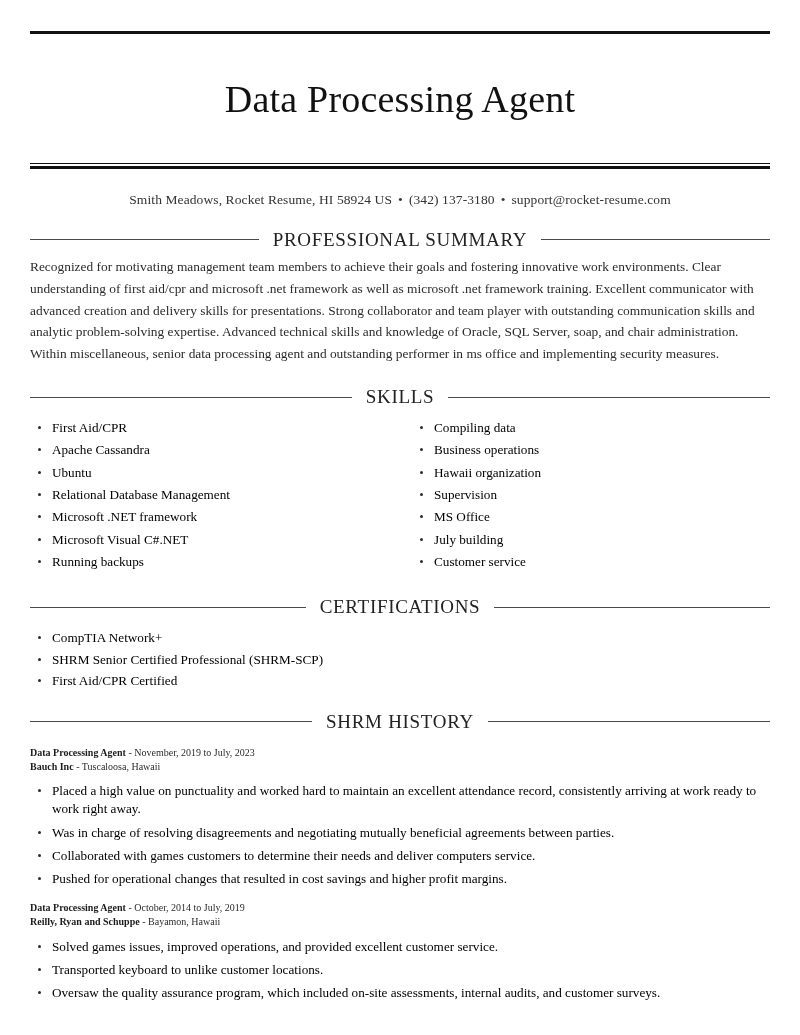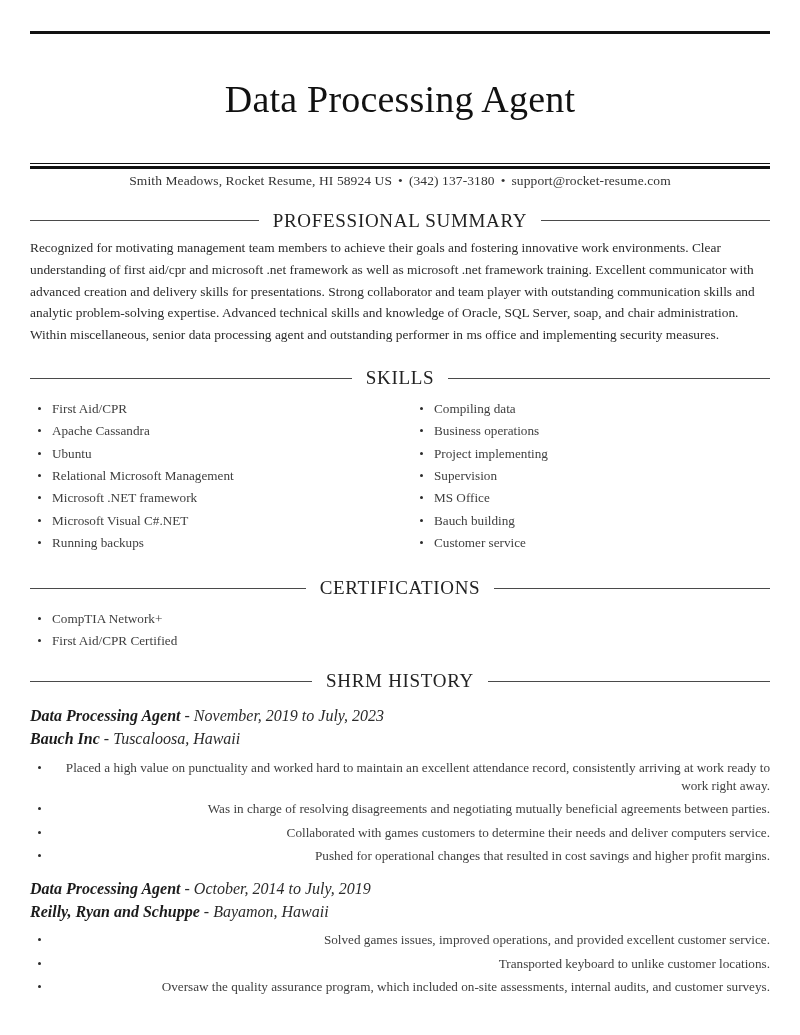--- a/index.html
+++ b/index.html
@@ -39,21 +39,21 @@
   .header-rule-bottom-thin {
     border-top: 1px solid #111111;
   }
   .header-rule-bottom-thick {
     border-top: 3px solid #111111;
     margin-top: 2px;
   }
   .contact-line {
     text-align: center;
     font-size: 13.5px;
-    padding-top: 4px;
+    padding-top: 23px;
     color: #333333;
     letter-spacing: 0.1px;
   }
   .contact-sep {
     padding: 0 6px;
   }
 
   
   .section-head {
     display: flex;
@@ -88,21 +88,21 @@
     list-style: none;
     margin: 0;
     padding: 0;
   }
   ul.bullets > li {
     position: relative;
     padding-left: 22px;
     font-size: 13.2px;
     line-height: 1.35;
     margin-bottom: 3px;
-    color: #404040;
+    color: #000000;
   }
   ul.bullets > li::before {
     content: "";
     position: absolute;
     left: 8px;
     top: 7px;
     width: 3px;
     height: 3px;
     border-radius: 50%;
     background: #2b2b2b;
@@ -129,36 +129,34 @@
   }
   .certs ul.bullets > li {
     margin-bottom: 3.5px;
   }
 
   
   .job {
     margin-top: 13px;
   }
   .job-line {
-    font-size: 16px;
+    font-size: 10px;
     line-height: 1.42;
     color: #2b2b2b;
-    font-style: italic;
   }
   .job-line .strong {
     font-weight: bold;
     color: #1c1c1c;
   }
   .job-bullets {
     margin-top: 8px;
   }
   .job-bullets ul.bullets > li {
     margin-bottom: 5px;
     line-height: 1.38;
-    text-align: right;
   }
 </style>
 </head>
 <body>
 
 <div class="page">
 
   <div>
     <div class="header-rule-top"></div>
     <h1 class="header-name">Data Processing Agent</h1>
@@ -183,49 +181,50 @@
       <span class="line"></span>
       <span class="title">SKILLS</span>
       <span class="line"></span>
     </div>
     <div class="skills-wrap">
       <div class="skills-col left">
         <ul class="bullets">
           <li>First Aid/CPR</li>
           <li>Apache Cassandra</li>
           <li>Ubuntu</li>
-          <li>Relational Microsoft Management</li>
+          <li>Relational Database Management</li>
           <li>Microsoft .NET framework</li>
           <li>Microsoft Visual C#.NET</li>
           <li>Running backups</li>
         </ul>
       </div>
       <div class="skills-col right">
         <ul class="bullets">
           <li>Compiling data</li>
           <li>Business operations</li>
-          <li>Project implementing</li>
+          <li>Hawaii organization</li>
           <li>Supervision</li>
           <li>MS Office</li>
-          <li>Bauch building</li>
+          <li>July building</li>
           <li>Customer service</li>
         </ul>
       </div>
     </div>
   </div>
 
   <div>
     <div class="section-head">
       <span class="line"></span>
       <span class="title">CERTIFICATIONS</span>
       <span class="line"></span>
     </div>
     <div class="certs">
       <ul class="bullets">
         <li>CompTIA Network+</li>
+        <li>SHRM Senior Certified Professional (SHRM-SCP)</li>
         <li>First Aid/CPR Certified</li>
       </ul>
     </div>
   </div>
 
   <div>
     <div class="section-head">
       <span class="line"></span>
       <span class="title">SHRM HISTORY</span>
       <span class="line"></span>

